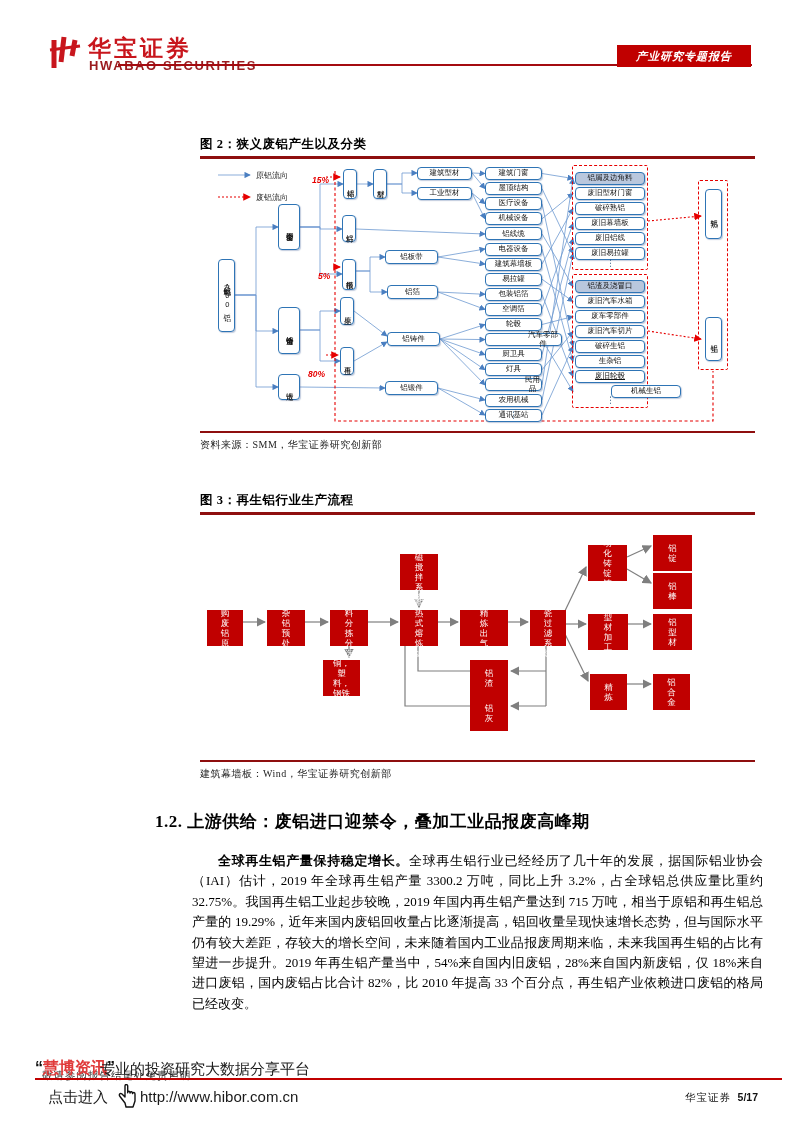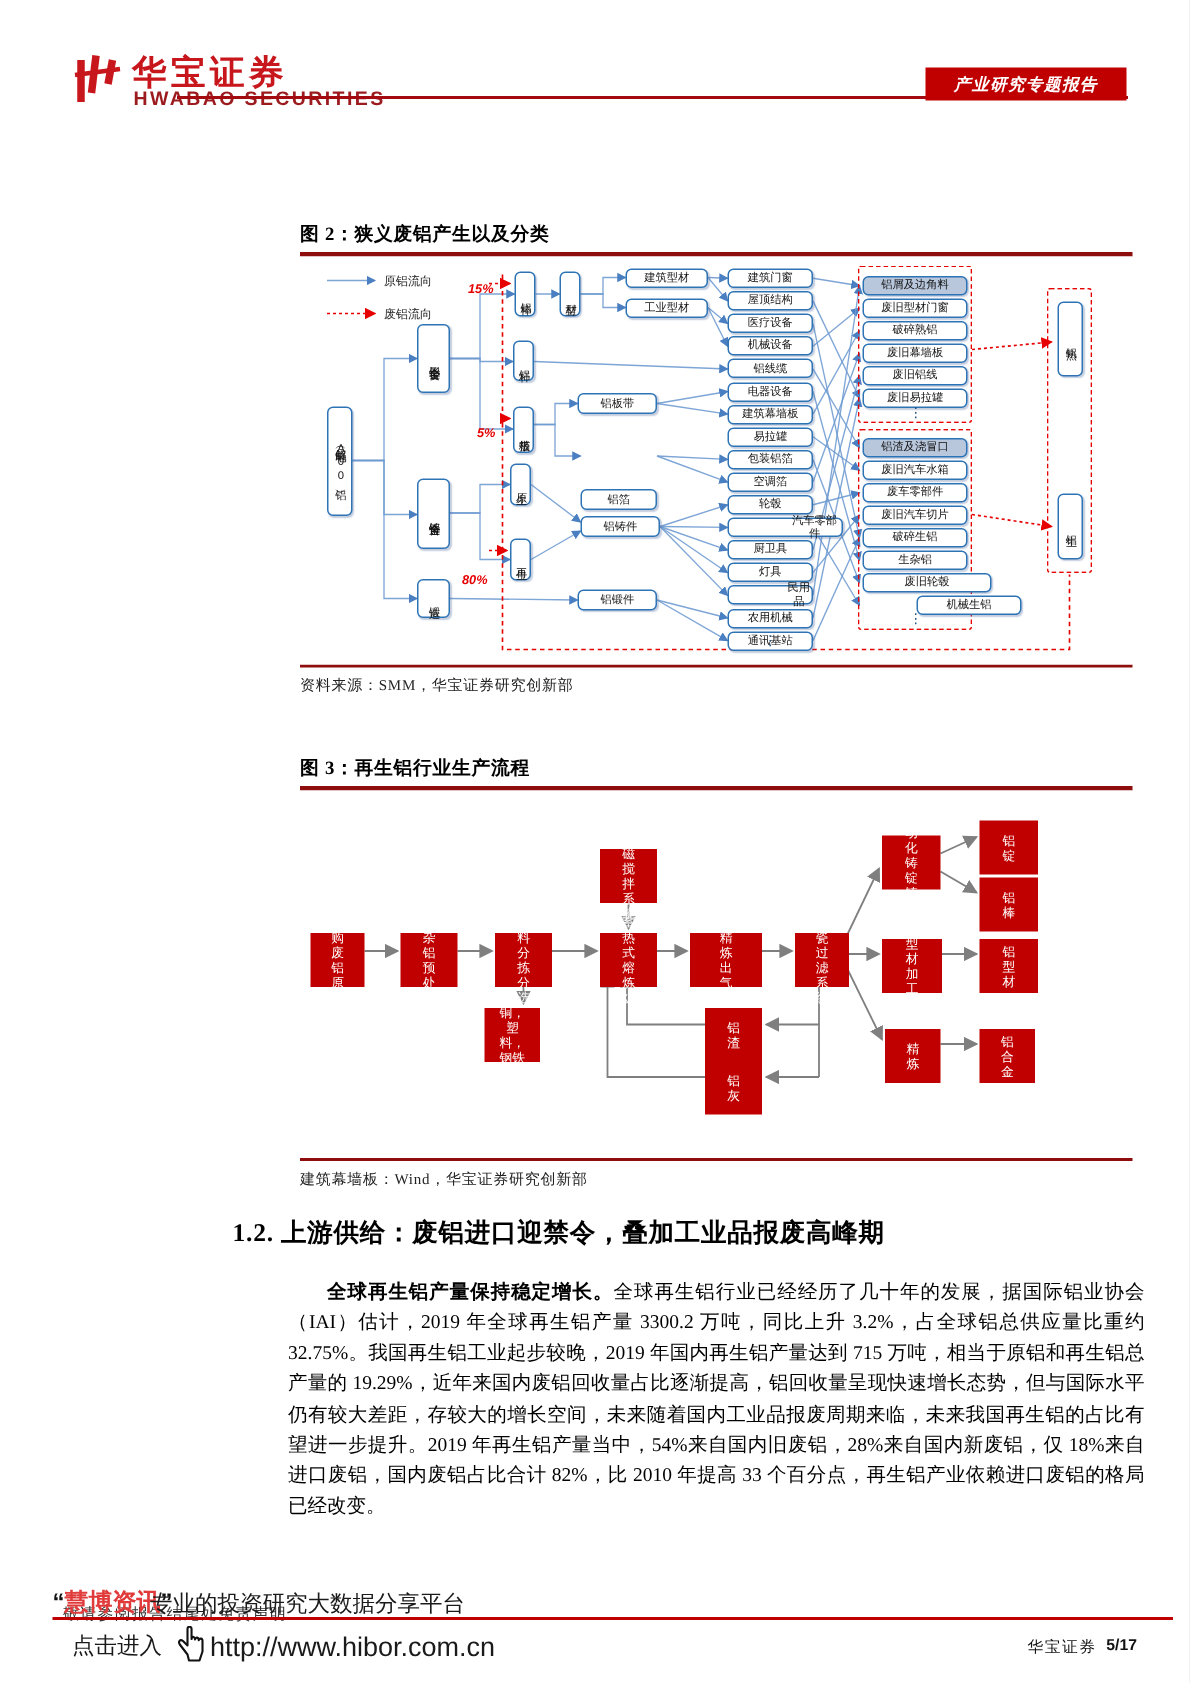--- a/index.html
+++ b/index.html
@@ -11,21 +11,21 @@
            letter-spacing:3px;font-family:"Liberation Serif",serif;}
   .logo-en{position:absolute;left:89px;top:58px;font-size:13px;color:#9b1b1f;letter-spacing:1.6px;font-weight:bold;}
   .hdr-line{position:absolute;left:118px;top:64px;width:634px;height:2px;background:#a40b10;}
   .hdr-badge{position:absolute;left:617px;top:45px;width:134px;height:22px;background:#c00000;
              color:#fff;font-size:11px;font-weight:bold;font-style:italic;display:flex;
              align-items:center;justify-content:center;letter-spacing:1px;
              font-family:"Liberation Serif",serif;}
   
   .fig{position:absolute;left:200px;width:555px;}
   .fig-title{font-size:12.5px;font-weight:bold;color:#000;font-family:"Liberation Serif",serif;
-             letter-spacing:.5px;margin:12px 0 3px 0;}
+             letter-spacing:.5px;margin:0 0 3px 0;}
   .rule-thick{width:555px;height:3px;background:#8e0e0e;}
   .rule-thin{width:555px;height:2px;background:#8e0e0e;}
   .chart{position:relative;width:555px;background:#fff;}
   .chart svg{position:absolute;left:0;top:0;}
   .source{font-size:10px;color:#222;font-family:"Liberation Serif",serif;margin-top:5px;letter-spacing:.5px;}
   
   .b2{position:absolute;border:1px solid #2e74b5;border-radius:4px;background:#fff;
       display:flex;align-items:center;justify-content:center;text-align:center;
       font-size:7.5px;color:#111;line-height:1.15;box-sizing:border-box;
       box-shadow:1px 1px 1px rgba(80,110,160,.35);word-break:break-all;padding:0 1px;}
@@ -47,21 +47,21 @@
   .body-para b{font-weight:bold;}
   
   .wm-underlay{position:absolute;left:42px;top:1069px;font-size:10.5px;color:#333;
                font-family:"Liberation Serif",serif;letter-spacing:1px;}
   .wm-name{position:absolute;left:35px;top:1058px;font-size:16px;font-weight:bold;}
   .wm-name .q{color:#111;} .wm-name .n{color:#e03a3a;}
   .wm-tagline{position:absolute;left:100px;top:1060px;font-size:15px;color:#1a1a1a;}
   .ft-line{position:absolute;left:35px;top:1078px;width:747px;height:1.5px;background:#c00000;}
   .ft-cta{position:absolute;left:48px;top:1088px;font-size:15px;color:#1a1a1a;}
   .ft-hand{position:absolute;left:116px;top:1084px;width:22px;height:26px;}
-  .ft-url{position:absolute;left:140px;top:1088px;font-size:18px;color:#1a1a1a;text-decoration:none;}
+  .ft-url{position:absolute;left:140px;top:1088px;font-size:15px;color:#1a1a1a;text-decoration:none;}
   .ft-brand{position:absolute;right:62px;top:1091px;font-size:10.5px;color:#111;
             font-family:"Liberation Serif",serif;letter-spacing:1px;}
   .ft-page{position:absolute;right:35px;top:1091px;font-size:10.5px;color:#111;font-weight:bold;}
 </style>
 </head>
 <body>
 
 <div class="page">
 
   <svg class="logo-mark" viewBox="0 0 34 36">
@@ -154,21 +154,21 @@
         <div class="b2 vert" style="left: 78px; top: 45px; width: 22px; height: 46px;">变形铝合金</div>
         <div class="b2 vert" style="left: 78px; top: 148px; width: 22px; height: 47px;">铸造铝合金</div>
         <div class="b2 vert" style="left: 78px; top: 215px; width: 22px; height: 26px;">锻造</div>
         <div class="b2 vert" style="left: 143px; top: 10px; width: 14px; height: 30px;">铝棒</div>
         <div class="b2 vert" style="left: 142px; top: 56px; width: 14px; height: 27px;">铝杆</div>
         <div class="b2 vert" style="left: 142px; top: 100px; width: 14px; height: 31px;">板带箔</div>
         <div class="b2 vert" style="left: 140px; top: 138px; width: 14px; height: 28px;">原生</div>
         <div class="b2 vert" style="left: 140px; top: 188px; width: 14px; height: 28px;">再生</div>
         <div class="b2 vert" style="left: 173px; top: 10px; width: 14px; height: 30px;">型材</div>
         <div class="b2" style="left: 185px; top: 91px; width: 53px; height: 14px;">铝板带</div>
-        <div class="b2" style="left: 187px; top: 126px; width: 51px; height: 14px; margin-top: 29px;">铝箔</div>
+        <div class="b2" style="left: 187px; top: 126px; width: 51px; height: 14px;">铝箔</div>
         <div class="b2" style="left: 187px; top: 173px; width: 53px; height: 14px;">铝铸件</div>
         <div class="b2" style="left: 185px; top: 222px; width: 53px; height: 14px;">铝锻件</div>
         <div class="b2" style="left: 217px; top: 8px; width: 55px; height: 13px;">建筑型材</div>
         <div class="b2" style="left: 217px; top: 28px; width: 55px; height: 13px;">工业型材</div>
         <div class="b2" style="left: 285px; top: 8px; width: 57px; height: 13px;">建筑门窗</div>
         <div class="b2" style="left: 285px; top: 23.1px; width: 57px; height: 13px;">屋顶结构</div>
         <div class="b2" style="left: 285px; top: 38.2px; width: 57px; height: 13px;">医疗设备</div>
         <div class="b2" style="left: 285px; top: 53.3px; width: 57px; height: 13px;">机械设备</div>
         <div class="b2" style="left: 285px; top: 68.4px; width: 57px; height: 13px;">铝线缆</div>
         <div class="b2" style="left: 285px; top: 83.5px; width: 57px; height: 13px;">电器设备</div>
@@ -190,21 +190,21 @@
         <div class="b2" style="left: 375px; top: 43px; width: 70px; height: 13px;">破碎熟铝</div>
         <div class="b2" style="left: 375px; top: 58px; width: 70px; height: 13px;">废旧幕墙板</div>
         <div class="b2" style="left: 375px; top: 73px; width: 70px; height: 13px;">废旧铝线</div>
         <div class="b2" style="left: 375px; top: 88px; width: 70px; height: 13px;">废旧易拉罐</div>
         <div class="b2 hdr" style="left: 375px; top: 121px; width: 70px; height: 13px;">铝渣及浇冒口</div>
         <div class="b2" style="left: 375px; top: 136px; width: 70px; height: 13px;">废旧汽车水箱</div>
         <div class="b2" style="left: 375px; top: 151px; width: 70px; height: 13px;">废车零部件</div>
         <div class="b2" style="left: 375px; top: 166px; width: 70px; height: 13px;">废旧汽车切片</div>
         <div class="b2" style="left: 375px; top: 181px; width: 70px; height: 13px;">破碎生铝</div>
         <div class="b2" style="left: 375px; top: 196px; width: 70px; height: 13px;">生杂铝</div>
-        <div class="b2" style="left: 375px; top: 211px; width: 86px; height: 13px;">废旧轮毂</div>
+        <div class="b2" style="left: 375px; top: 211px; width: 70px; height: 13px; text-decoration: underline;">废旧轮毂</div>
         <div class="b2" style="left: 375px; top: 226px; width: 70px; height: 13px; margin-left: 36px;">机械生铝</div>
         <div class="dashrect" style="left: 498px; top: 21px; width: 30px; height: 190px;"></div>
         <div class="b2 vert" style="left: 505px; top: 30px; width: 17px; height: 50px;">熟铝</div>
         <div class="b2 vert" style="left: 505px; top: 158px; width: 17px; height: 44px;">生铝</div>
         <div class="pct" style="left: 112px; top: 16px;">15%</div>
         <div class="pct" style="left: 118px; top: 112px;">5%</div>
         <div class="pct" style="left: 108px; top: 210px;">80%</div>
         <div class="dots" style="left: 309px; top: 252px;">⋮</div>
         <div class="dots" style="left: 406px; top: 100px;">⋮</div>
         <div class="dots" style="left: 406px; top: 237px;">⋮</div>

